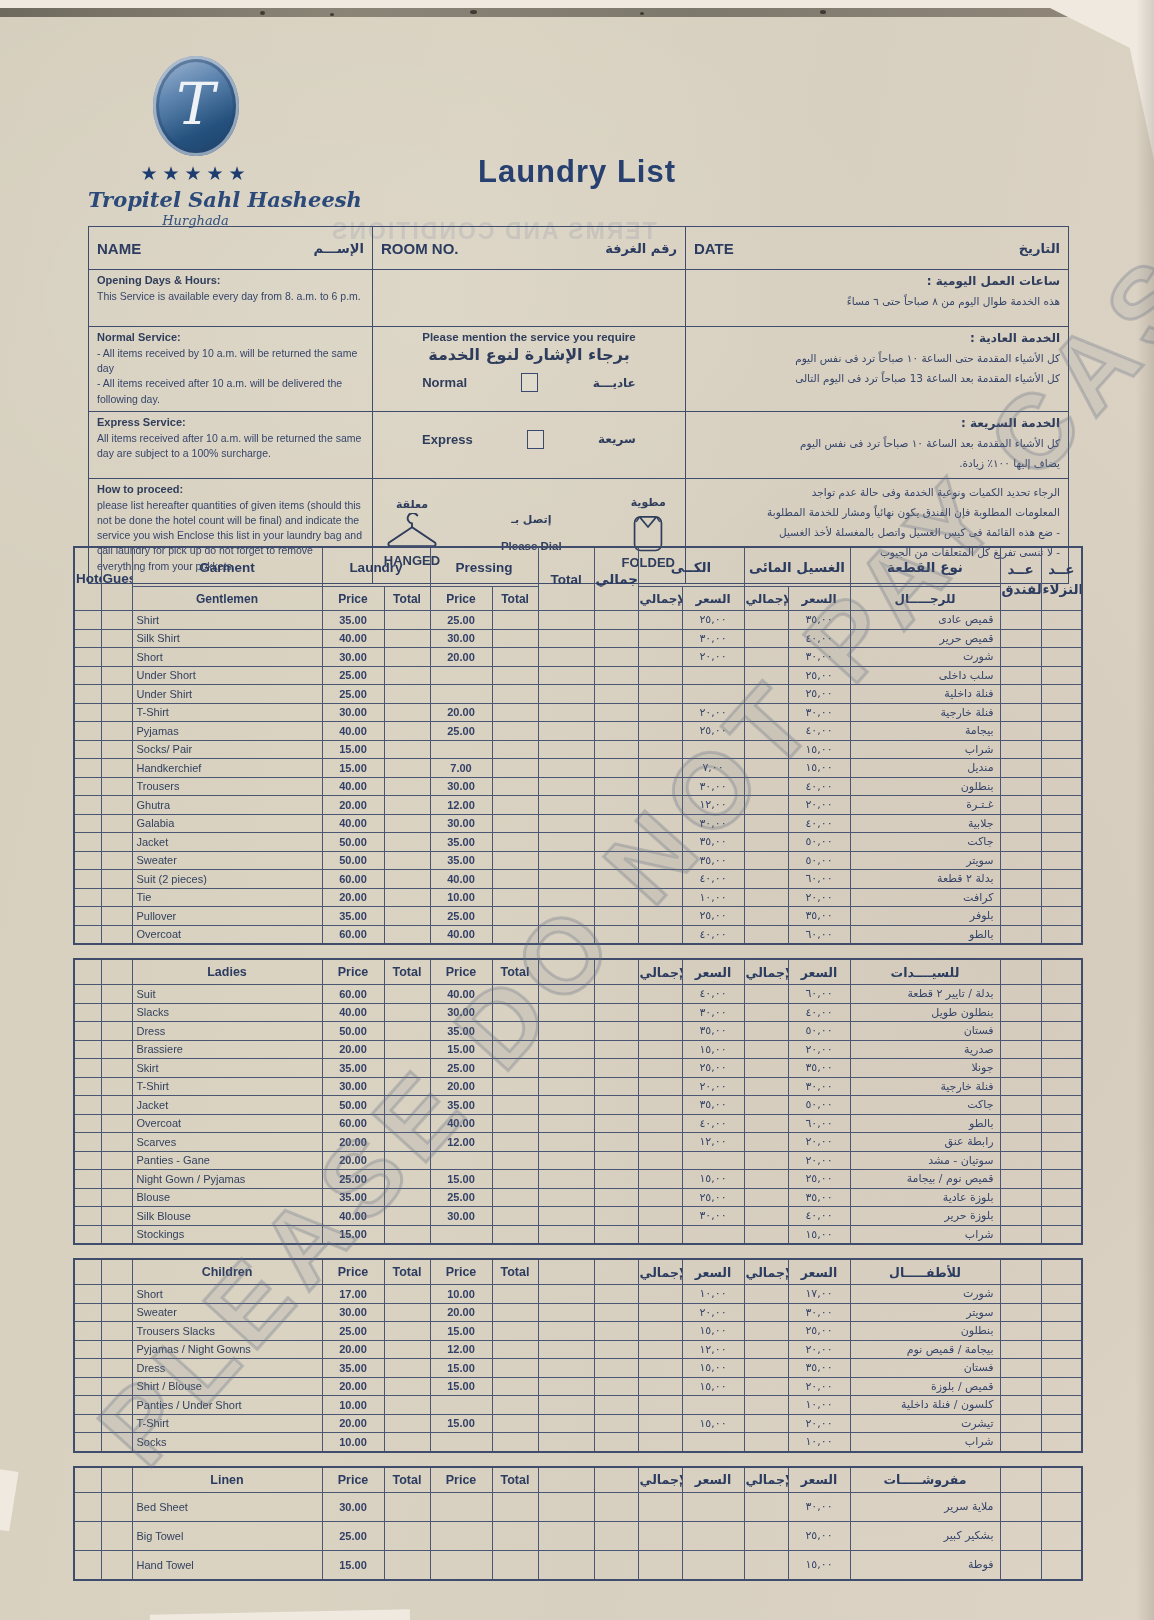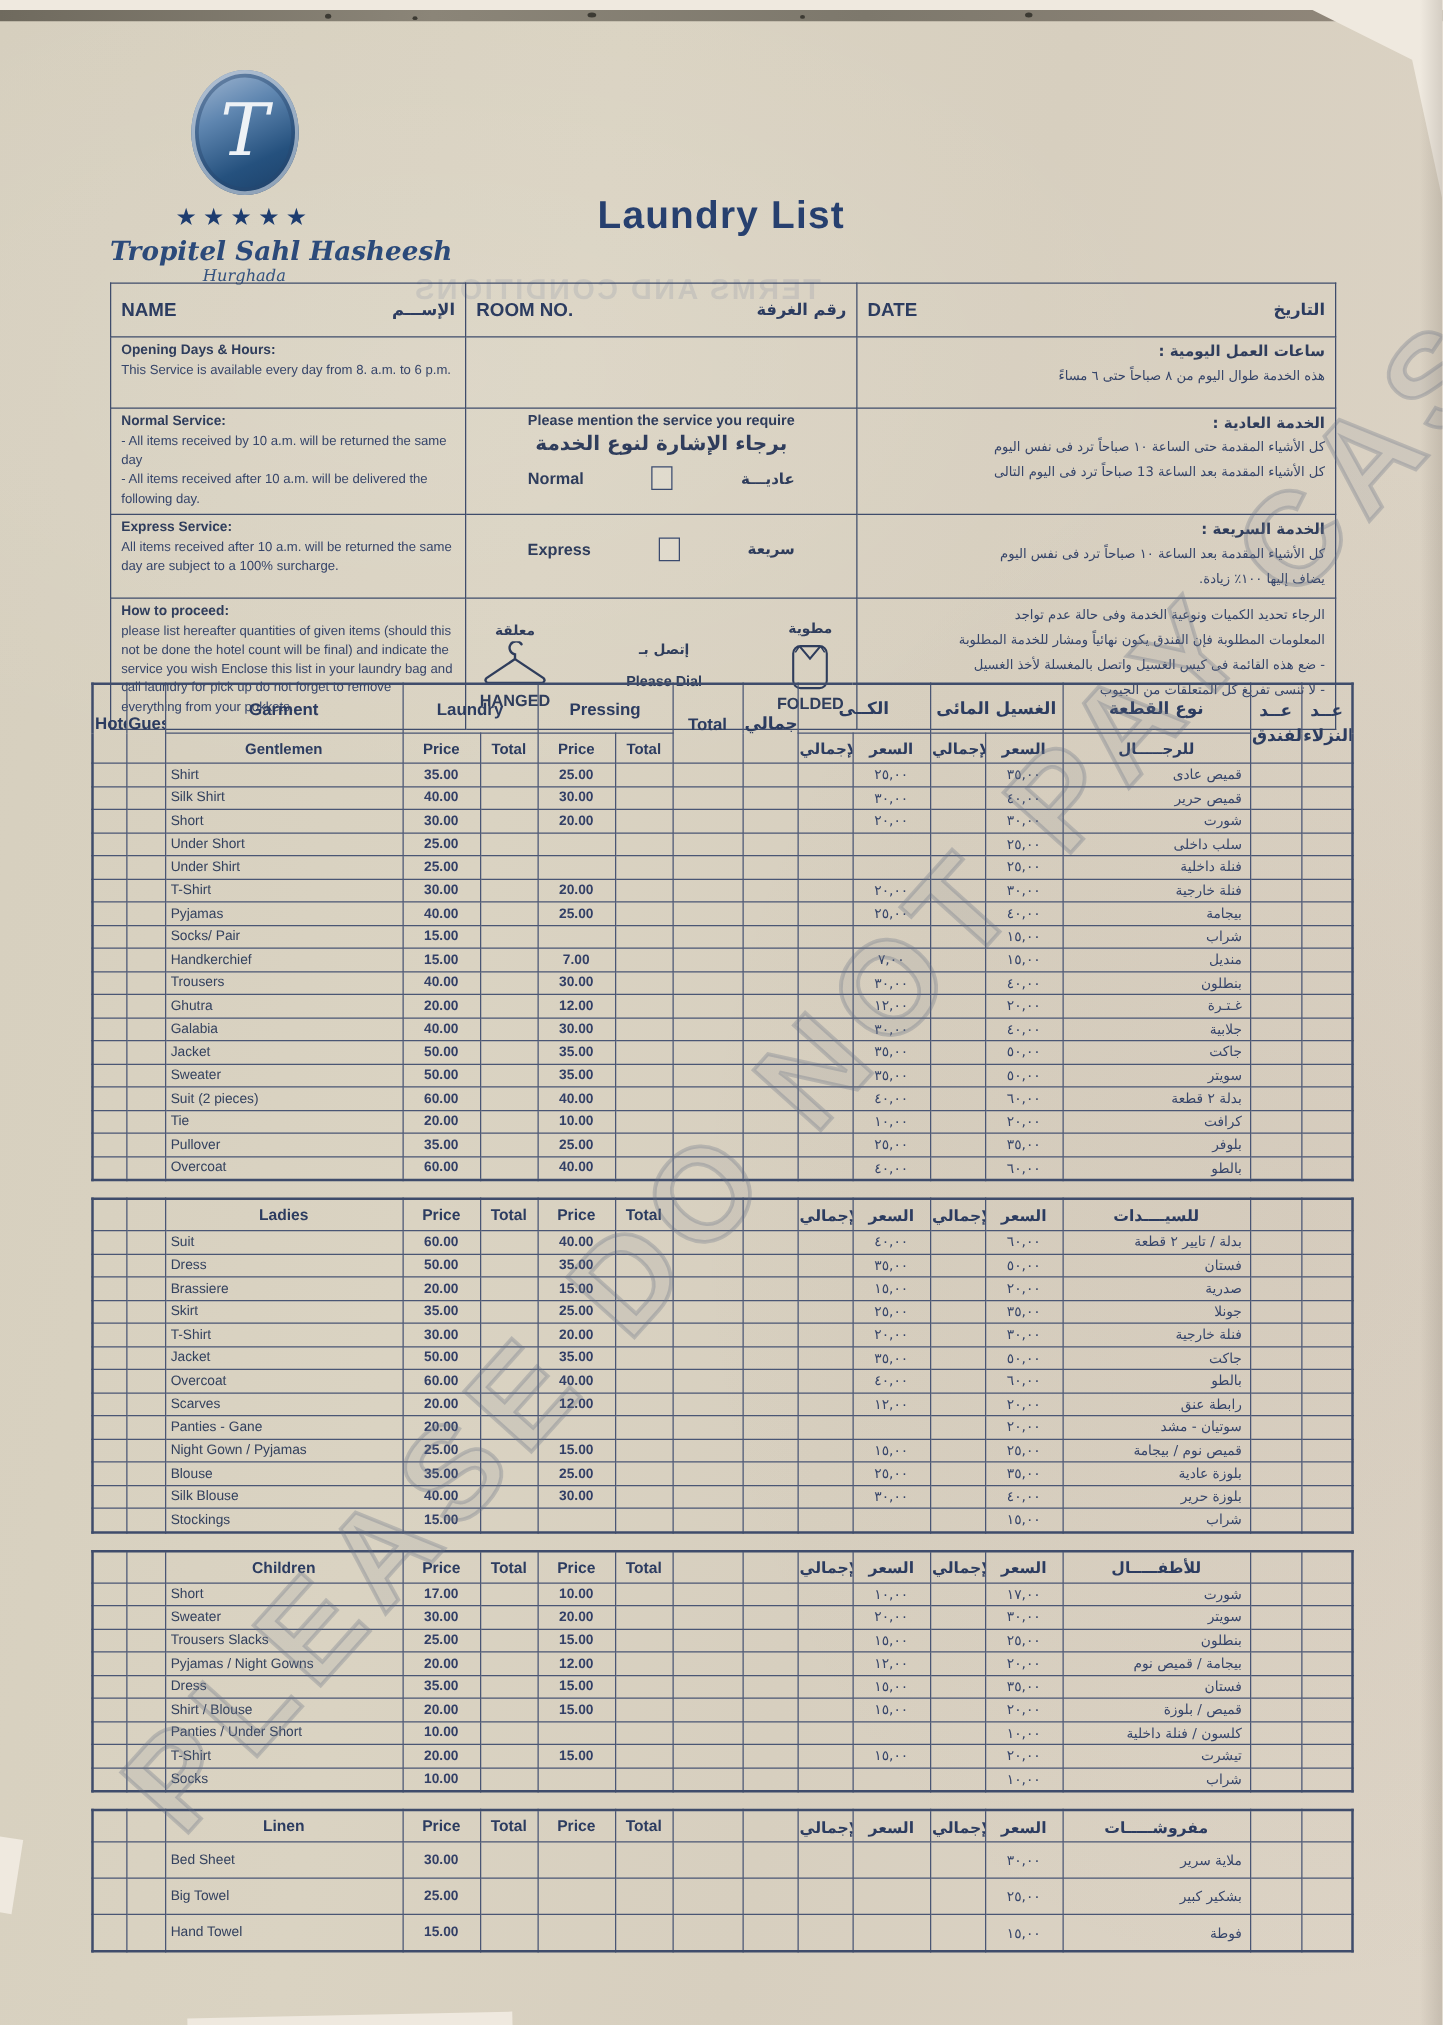--- a/index.html
+++ b/index.html
@@ -676,20 +676,38 @@
             <td class="c-arnum">٤٠,٠٠</td>
             <td class="c-blank"></td>
             <td class="c-arnum">٦٠,٠٠</td>
             <td class="c-ar">بدلة / تايير ٢ قطعة</td>
             <td class="c-cnt"></td>
             <td class="c-cnt"></td>
           </tr>
           <tr>
             <td class="c-cnt"></td>
             <td class="c-cnt"></td>
+            <td class="c-en">Slacks</td>
+            <td class="c-num">40.00</td>
+            <td class="c-blank"></td>
+            <td class="c-num">30.00</td>
+            <td class="c-blank"></td>
+            <td class="c-blank"></td>
+            <td class="c-blank"></td>
+            <td class="c-blank"></td>
+            <td class="c-arnum">٣٠,٠٠</td>
+            <td class="c-blank"></td>
+            <td class="c-arnum">٤٠,٠٠</td>
+            <td class="c-ar">بنطلون طويل</td>
+            <td class="c-cnt"></td>
+            <td class="c-cnt"></td>
+          </tr>
+          <tr>
+            <td class="c-cnt"></td>
+            <td class="c-cnt"></td>
             <td class="c-en">Dress</td>
             <td class="c-num">50.00</td>
             <td class="c-blank"></td>
             <td class="c-num">35.00</td>
             <td class="c-blank"></td>
             <td class="c-blank"></td>
             <td class="c-blank"></td>
             <td class="c-blank"></td>
             <td class="c-arnum">٣٥,٠٠</td>
             <td class="c-blank"></td>

